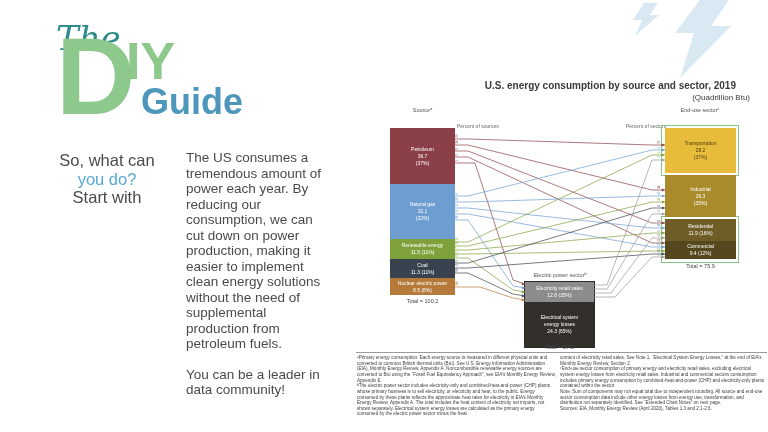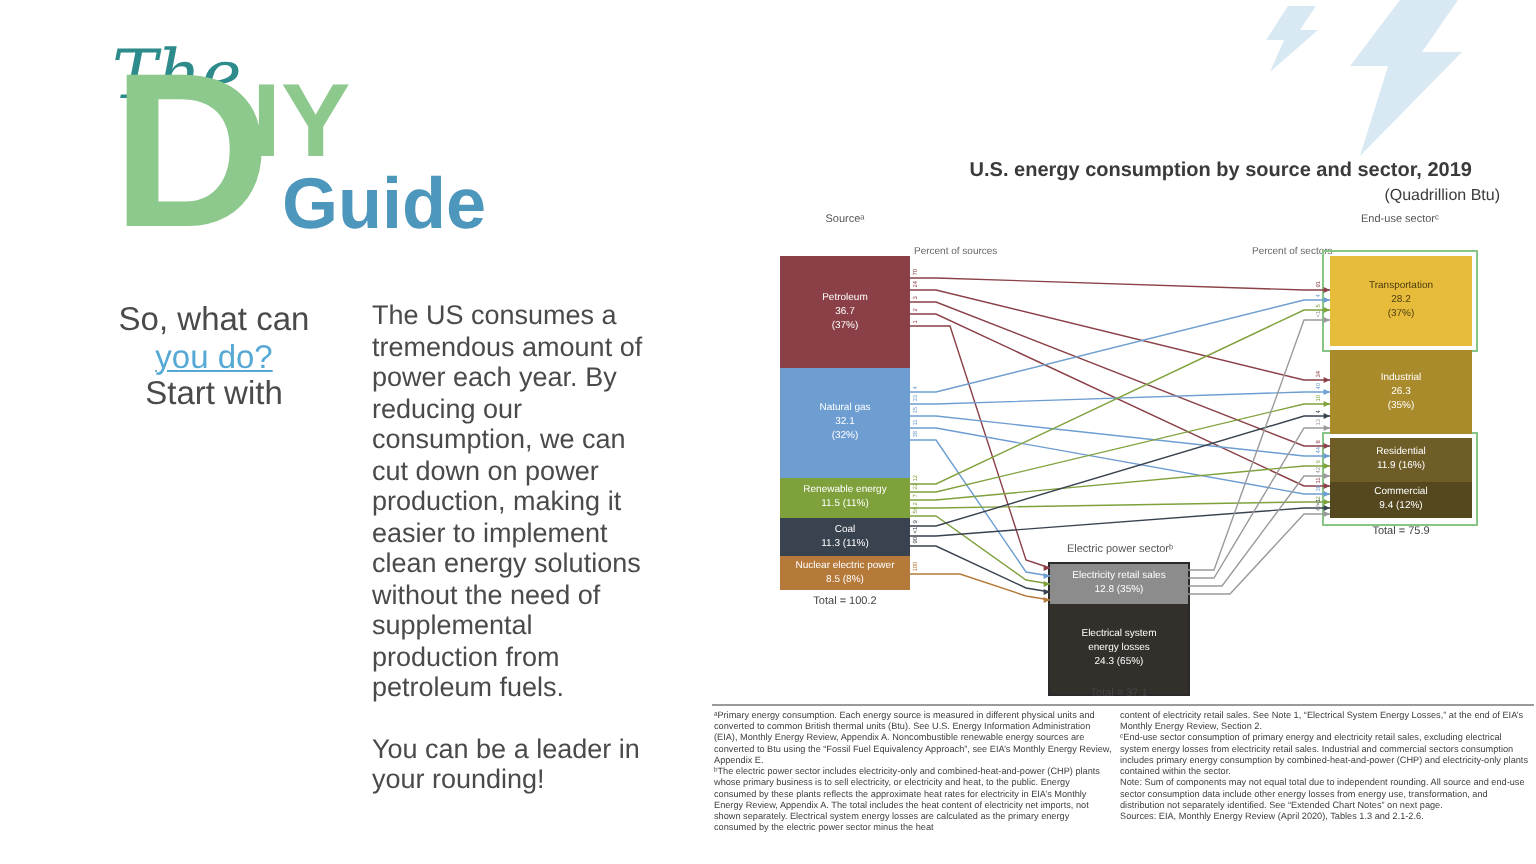--- a/index.html
+++ b/index.html
@@ -12,21 +12,21 @@
   .logo-d     { position:absolute; left:56px; top:26px; font-size:110px; font-weight:bold; color:#8dc88d; line-height:0.9; }
   .logo-iy    { position:absolute; left:126px; top:38px; font-size:52px; font-weight:bold; color:#8dc88d; line-height:0.9; }
   .logo-guide { position:absolute; left:141px; top:86px; font-size:36px; font-weight:bold; color:#4d96bc; line-height:0.9; }
   
   .bolts { position:absolute; left:612px; top:0; }
   
   .headline {
     position:absolute; left:0px; top:151px; width:176px; text-align:center;
     font-size:16.5px; line-height:18.5px; color:#4a4a4a;margin-left:19px;
   }
-  .headline .accent { color:#56a8d5;text-decoration:underline; }
+  .headline .accent { color:#56a8d5; }
   .bodytext {
     position:absolute; left:186px; top:150px; width:140px;
     font-size:13.5px; line-height:15.5px; color:#4a4a4a;
   }
   .bodytext .para2 { margin-top:15px; }
   
   .chart-title    { position:absolute; left:390px; top:80px;  width:346px; text-align:right; font-size:10px; font-weight:bold; color:#3a3a3a; }
   .chart-subtitle { position:absolute; left:404px; top:93px;  width:346px; text-align:right; font-size:8px;  color:#3a3a3a; }
   .col-label      { position:absolute; font-size:5.5px; color:#555; text-align:center; }
   .pct-label      { position:absolute; font-size:5px;  color:#666; }
@@ -65,21 +65,21 @@
   </svg>
 
   <div class="headline">
     <span>So, what can</span><br>
     <span class="accent">you do?</span><br>
     <span>Start with</span><br>
   </div>
 
   <div class="bodytext">
     <div>The US consumes a tremendous amount of power each year. By reducing our consumption, we can cut down on power production, making it easier to implement clean energy solutions without the need of supplemental production from petroleum fuels.</div>
-    <div class="para2">You can be a leader in your rounding!</div>
+    <div class="para2">You can be a leader in data community!</div>
   </div>
 
   <div>
 
     <div class="chart-title">U.S. energy consumption by source and sector, 2019</div>
     <div class="chart-subtitle">(Quadrillion Btu)</div>
 
     <div class="col-label" style="left:390px; top:107px; width:65px;">Sourceᵃ</div>
     <div class="col-label" style="left:661px; top:107px; width:78px;">End-use sectorᶜ</div>
     <div class="pct-label" style="left:457px; top:123px;">Percent of sources</div>

